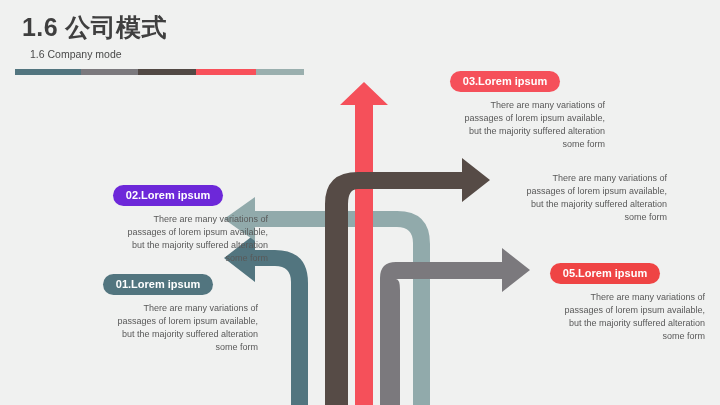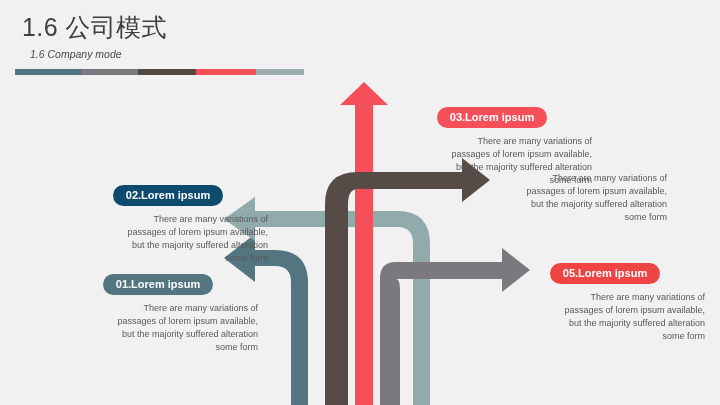--- a/index.html
+++ b/index.html
@@ -18,33 +18,32 @@
     overflow: hidden;
   }
 
   
   #title-cn {
     position: absolute;
     left: 22px;
     top: 11px;
     font-size: 25px;
     color: #3f3f3f;
-    font-weight: 400;
+    font-weight: 700;
     letter-spacing: 0.4px;
     white-space: nowrap;
   }
   #title-en {
     position: absolute;
     left: 30px;
     top: 48px;
     font-size: 10.5px;
     color: #4a4a4a;
     font-weight: 400;
     white-space: nowrap;
-    font-style: italic;
   }
   #accent-bar {
     position: absolute;
     left: 15px;
     top: 69px;
     width: 289px;
     height: 6px;
     display: flex;
   }
   #accent-bar .seg { height: 100%; }
@@ -79,21 +78,21 @@
     line-height: 1.45;
     color: #595959;
     text-align: right;
     white-space: pre-line;
   }
   .callout.center-align { text-align: center; }
 
   
   #callout-01 { left: 58px;  top: 274px; }
   #callout-02 { left: 68px;  top: 185px; }
-  #callout-03 { left: 392px; top: 71px; margin-top: 36px;  }
+  #callout-03 { left: 405px; top: 71px;  }
   #callout-04 { left: 467px; top: 165px; }
   #callout-05 { left: 505px; top: 263px; }
 </style>
 </head>
 <body>
 
 <div id="slide">
 
   <div id="title-cn">1.6 公司模式</div>
   <div id="title-en">1.6 Company mode</div>
@@ -178,21 +177,21 @@
 
   <div class="callout center-align" id="callout-01">
     <div class="badge" style="background:#52757f;">01.Lorem ipsum</div>
     <div class="body">There are many variations of
 passages of lorem ipsum available,
 but the majority suffered alteration
 some form</div>
   </div>
 
   <div class="callout center-align" id="callout-02">
-    <div class="badge" style="background:#0c4a6e;">02.Lorem ipsum</div>
+    <div class="badge" style="background:#6d28d9;">02.Lorem ipsum</div>
     <div class="body">There are many variations of
 passages of lorem ipsum available,
 but the majority suffered alteration
 some form</div>
   </div>
 
   <div class="callout center-align" id="callout-03">
     <div class="badge" style="background:#f5505a;">03.Lorem ipsum</div>
     <div class="body">There are many variations of
 passages of lorem ipsum available,

